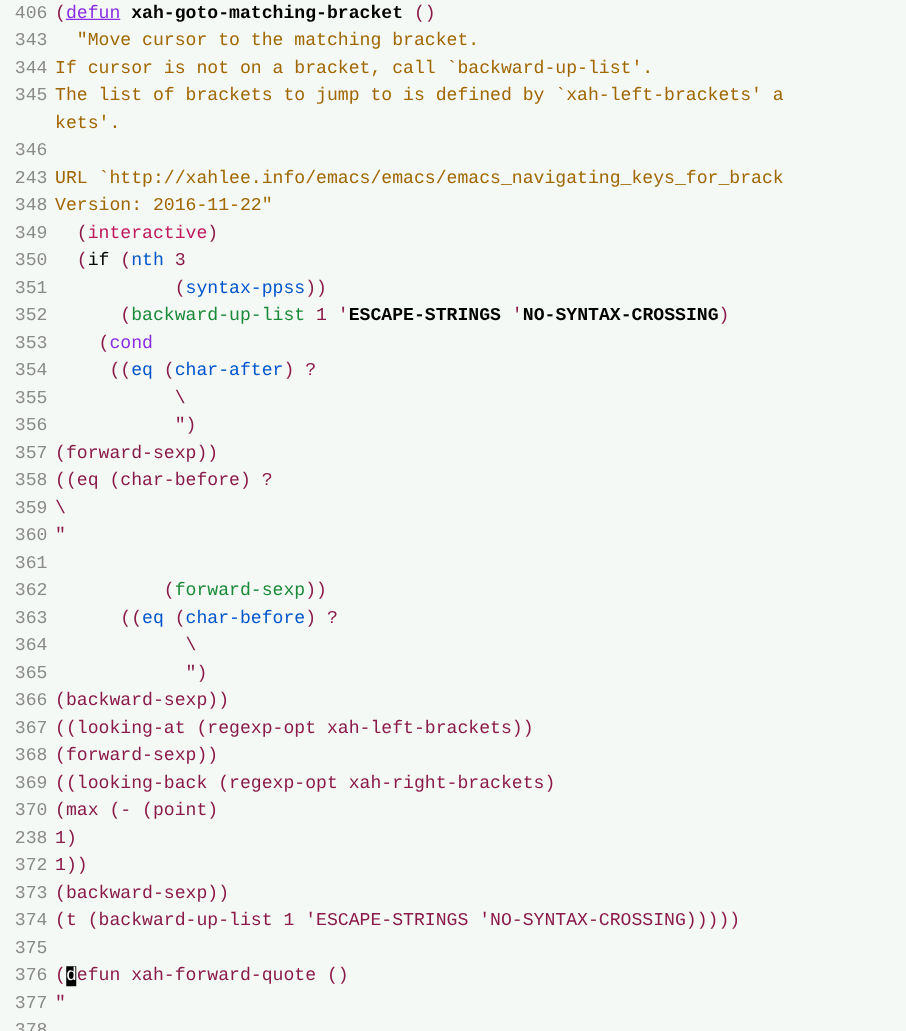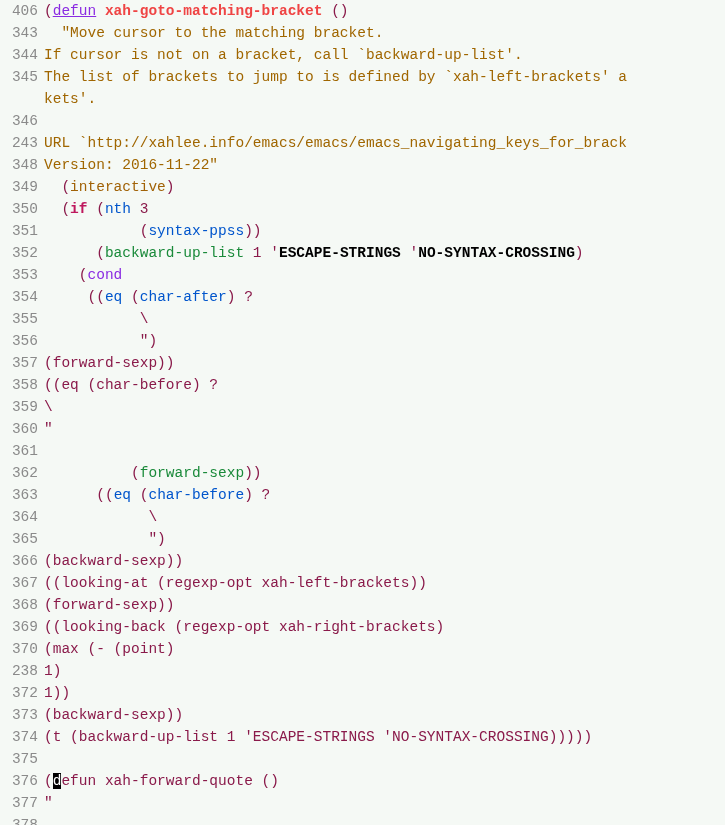--- a/index.html
+++ b/index.html
@@ -24,24 +24,24 @@
     width: 34px;
   }
   .code {
     flex: 1;
     white-space: pre;
     overflow: hidden;
   }
   .line { height: 22px; }
   .p-default { color: #8a1a4a; }  
   .kw-defun { color: #8a2be2; text-decoration: underline; }   
-  .kw-if { color: #be185d; font-weight: bold; }
+  .kw-if { color: #000000; }
   .kw-cond { color: #8a2be2; }
-  .kw-interactive { color: #a16207; text-align: center; }
-  .fn-name { color: #ef4444; font-weight: bold; }
+  .kw-interactive { color: #be185d; text-align: center; }
+  .fn-name { color: #000000; font-weight: bold; }
   .fn-call { color: #0055cc; text-align: right; }    
   .fn-green { color: #1a8a3a; }   
   .string { color: #a06600; } 
   .sym-bold { color: #000000; font-weight: bold; }
   .cursor {
     background: #000;
     color: #fff;
   }
 </style>
 </head>

